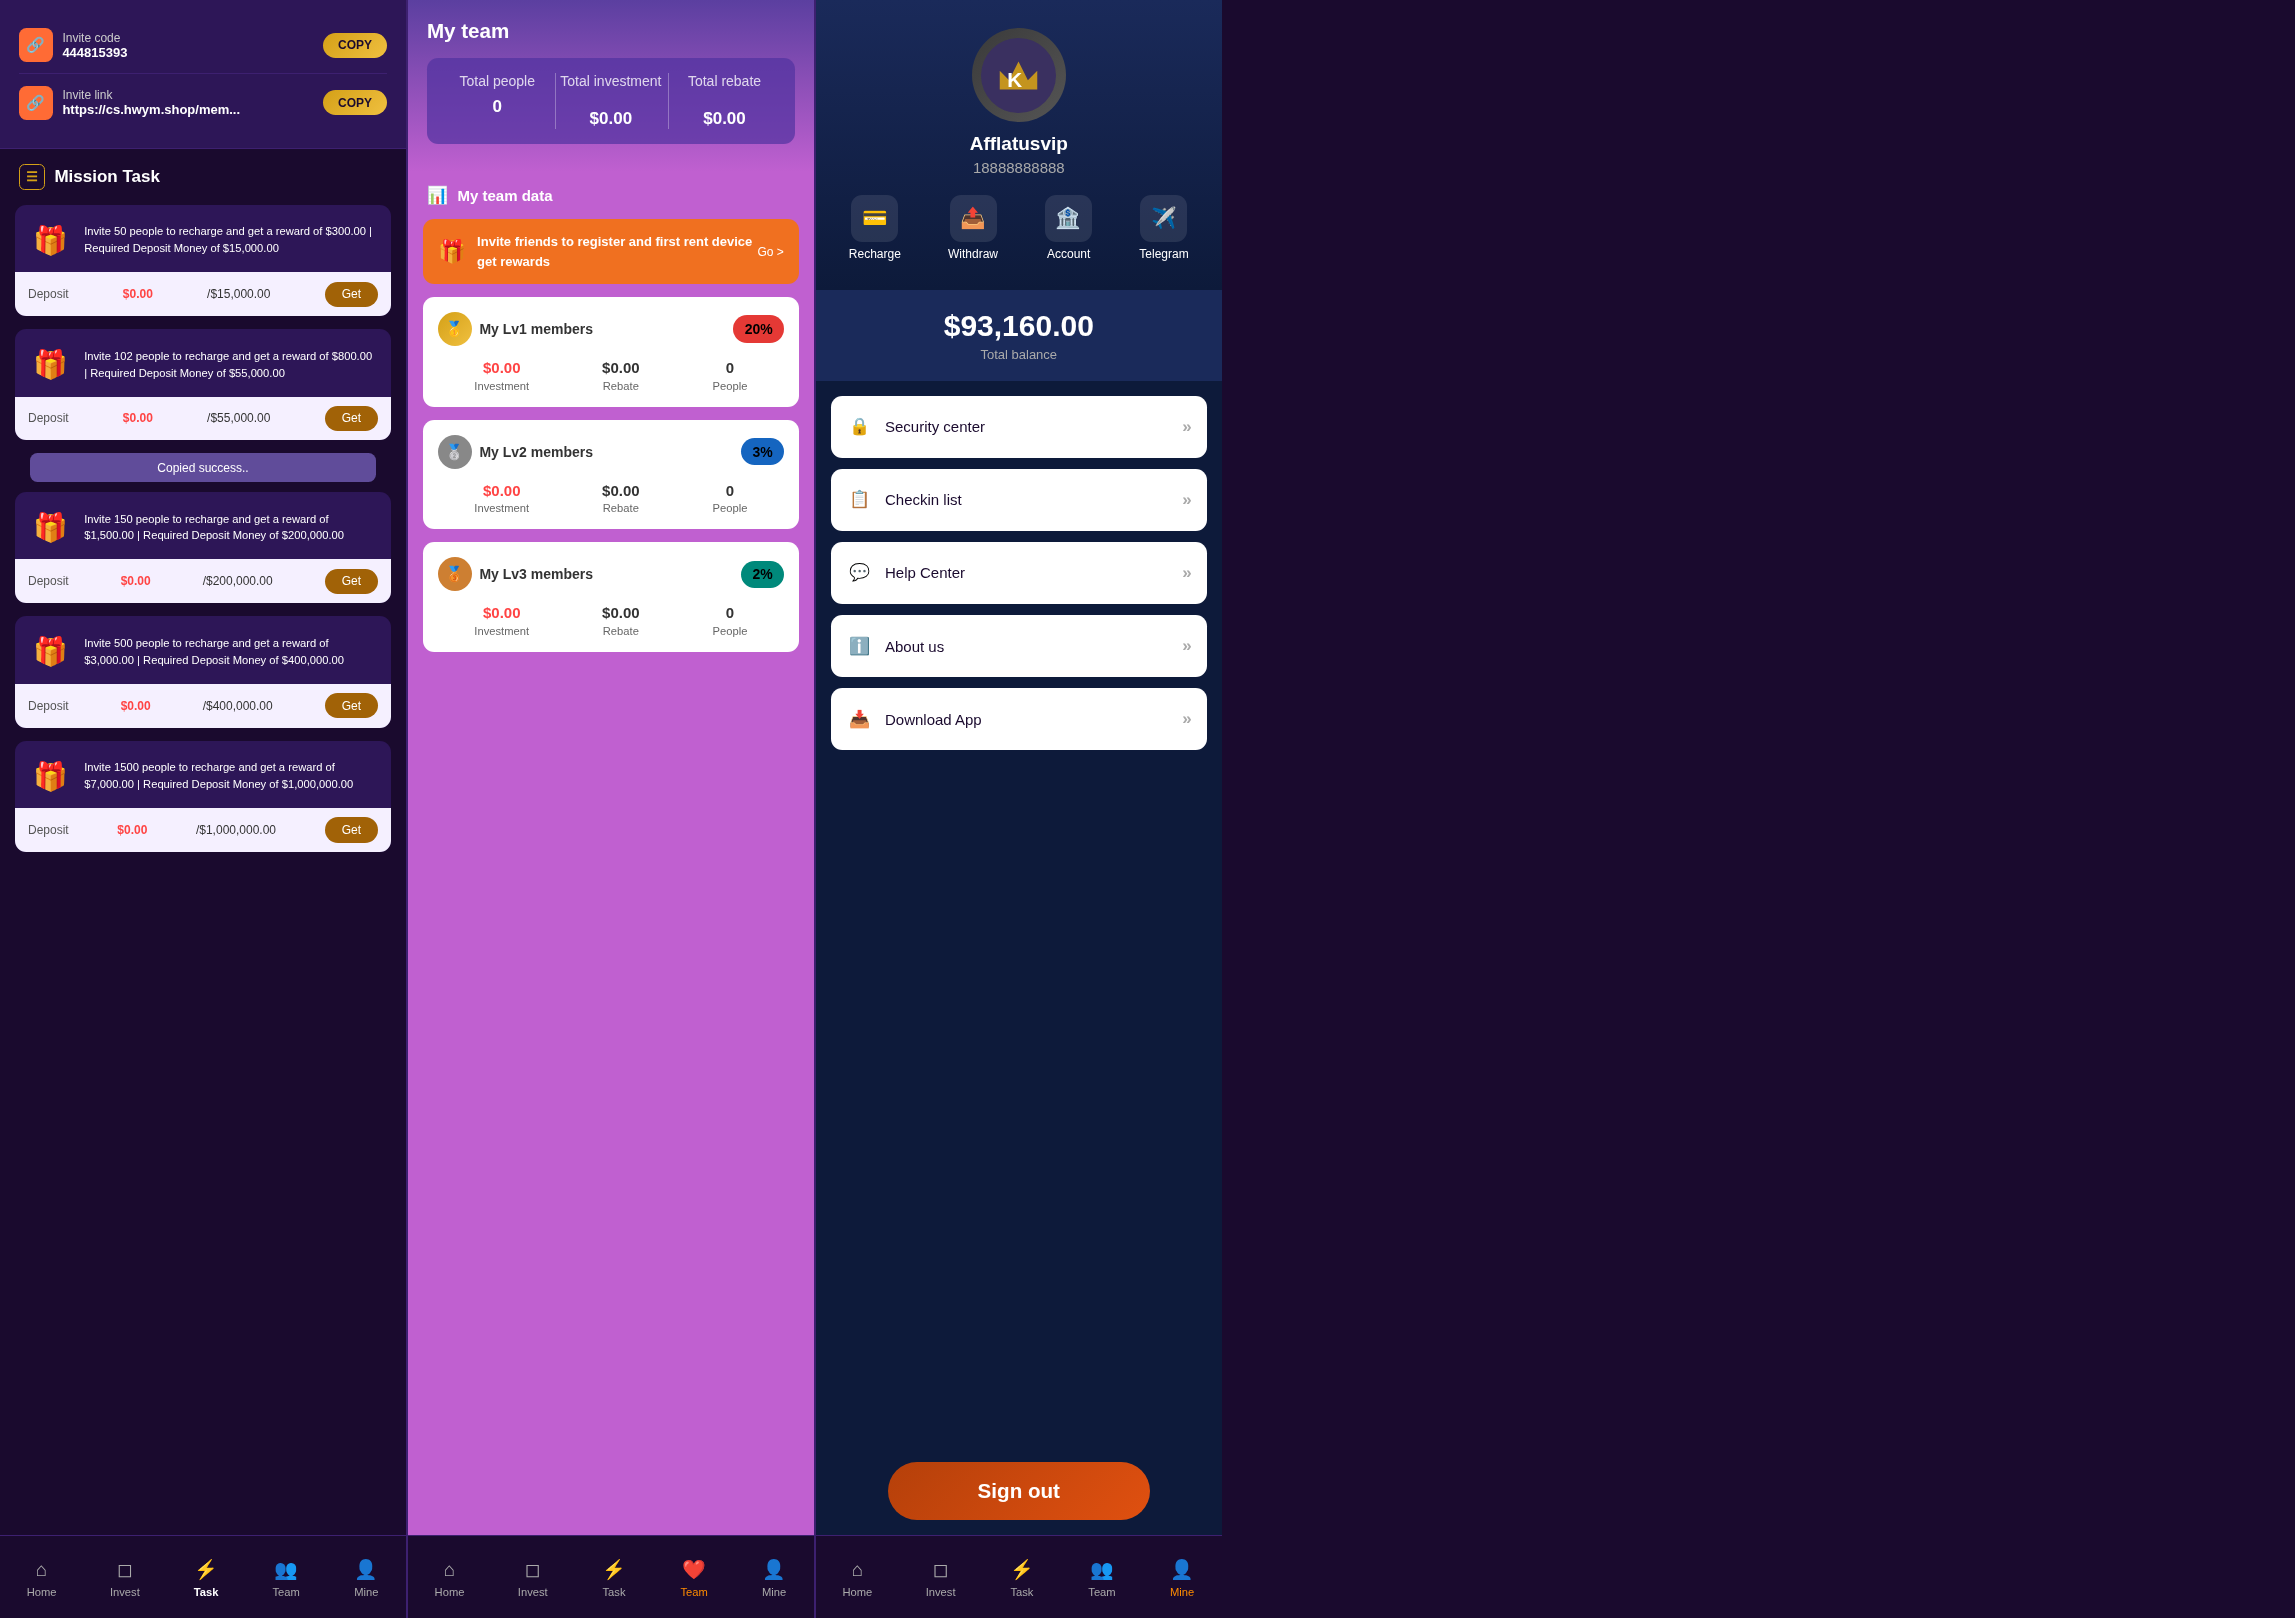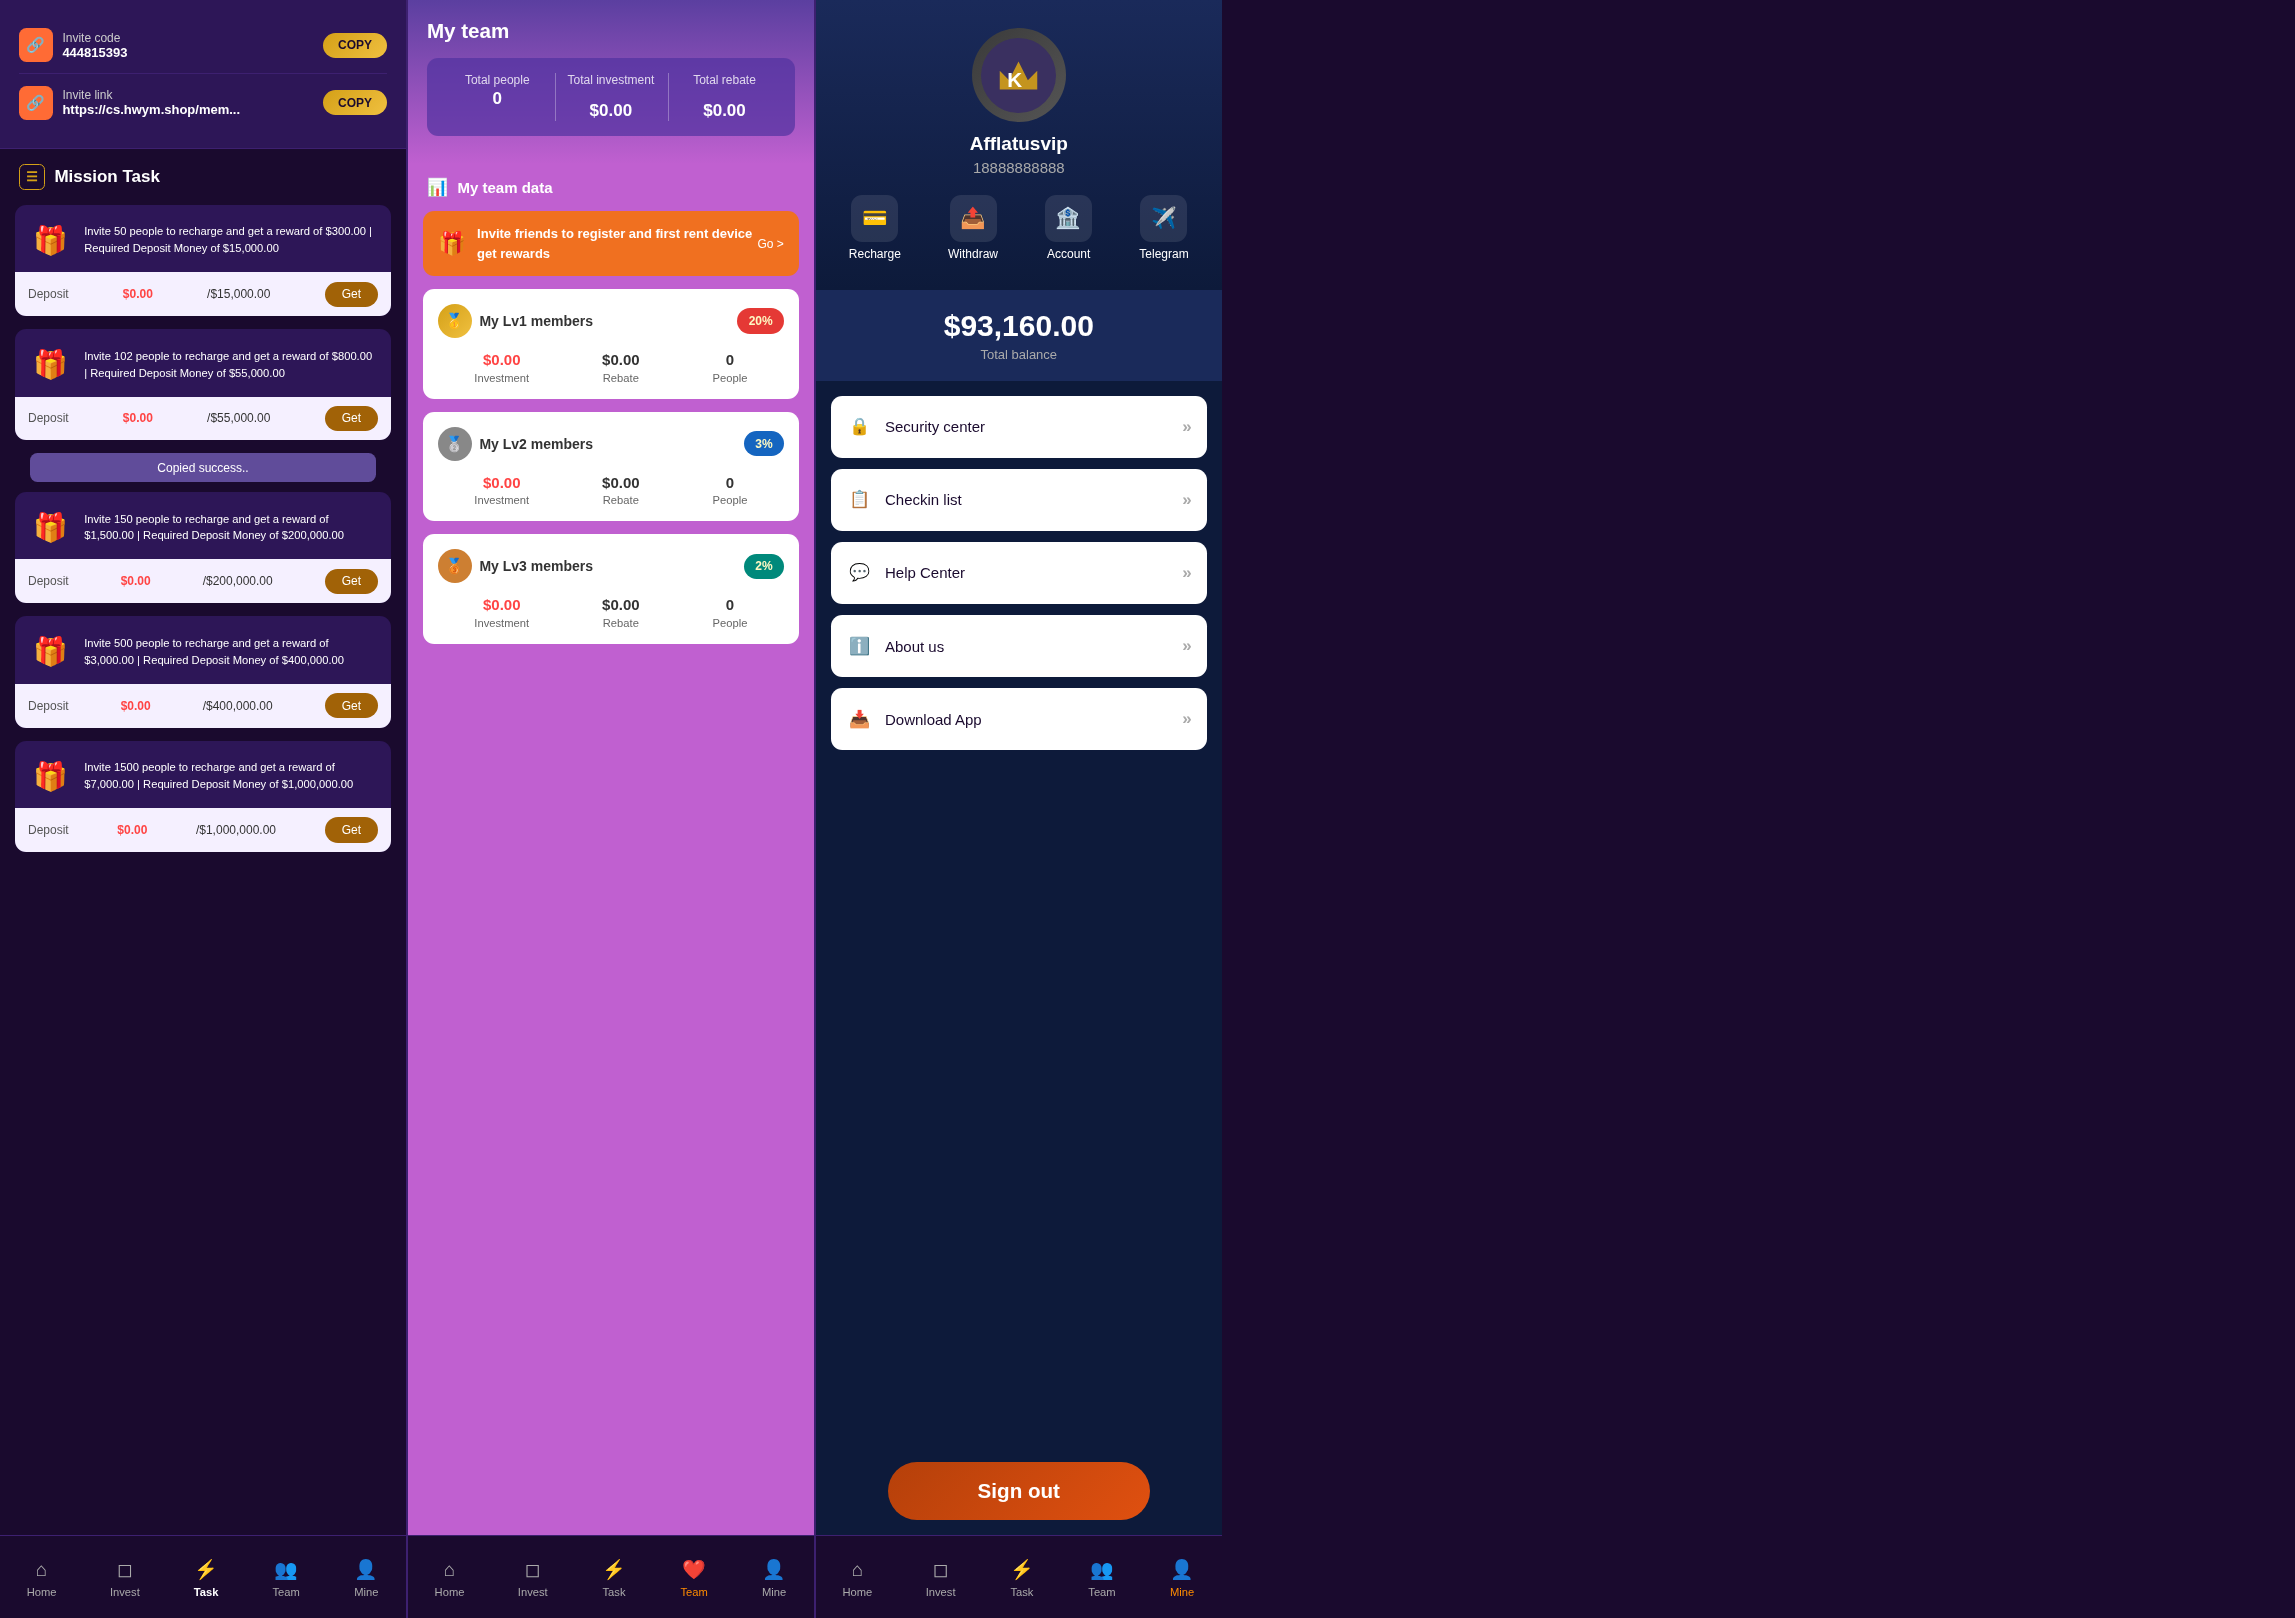--- a/index.html
+++ b/index.html
@@ -240,21 +240,21 @@
       display: flex;
       flex-direction: column;
       align-items: center;
     }
 
     .stat-item + .stat-item {
       border-left: 0.9px solid rgba(255,255,255,0.3);
       gap: 12px;
     }
 
-    .stat-label { color: rgba(255,255,255,0.8); font-size: 12px; margin-bottom: 2px; }
+    .stat-label { color: rgba(255,255,255,0.8); font-size: 14px; margin-bottom: 8px; }
     .stat-value { color: white; font-size: 17px; font-weight: bold; }
 
     .team-data-section {
       background: #c060d0;
       flex: 1;
       display: flex;
       flex-direction: column;
       overflow-y: auto;
     }
 
@@ -339,22 +339,22 @@
 
     .member-level-name {
       font-size: 14px;
       font-weight: bold;
       color: #333;
     }
 
     .percent-badge {
       border-radius: 19px;
       padding: 5.6px 11.2px;
-      color: #fef9c3;
-      font-size: 12px;
+      color: #000000;
+      font-size: 14px;
       font-weight: bold;
     }
 
     .badge-red { background: #e53935; }
     .badge-blue { background: #1565c0; }
     .badge-teal { background: #00897b; }
 
     .member-stats {
       display: flex;
       justify-content: space-around;

